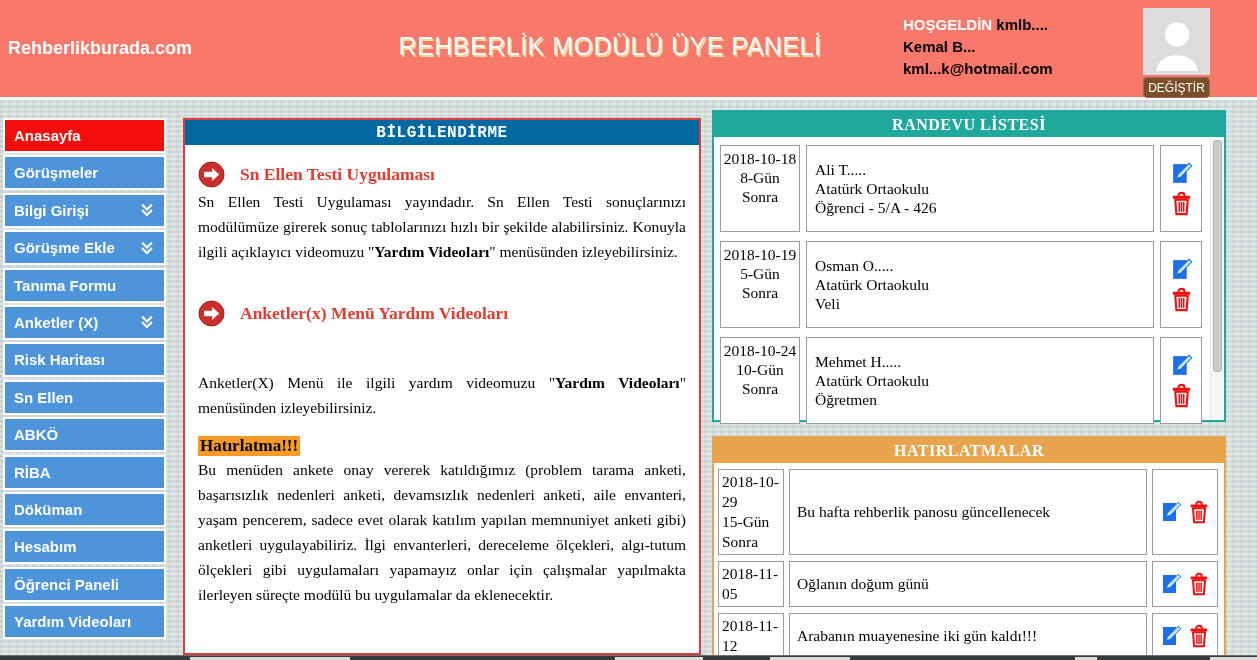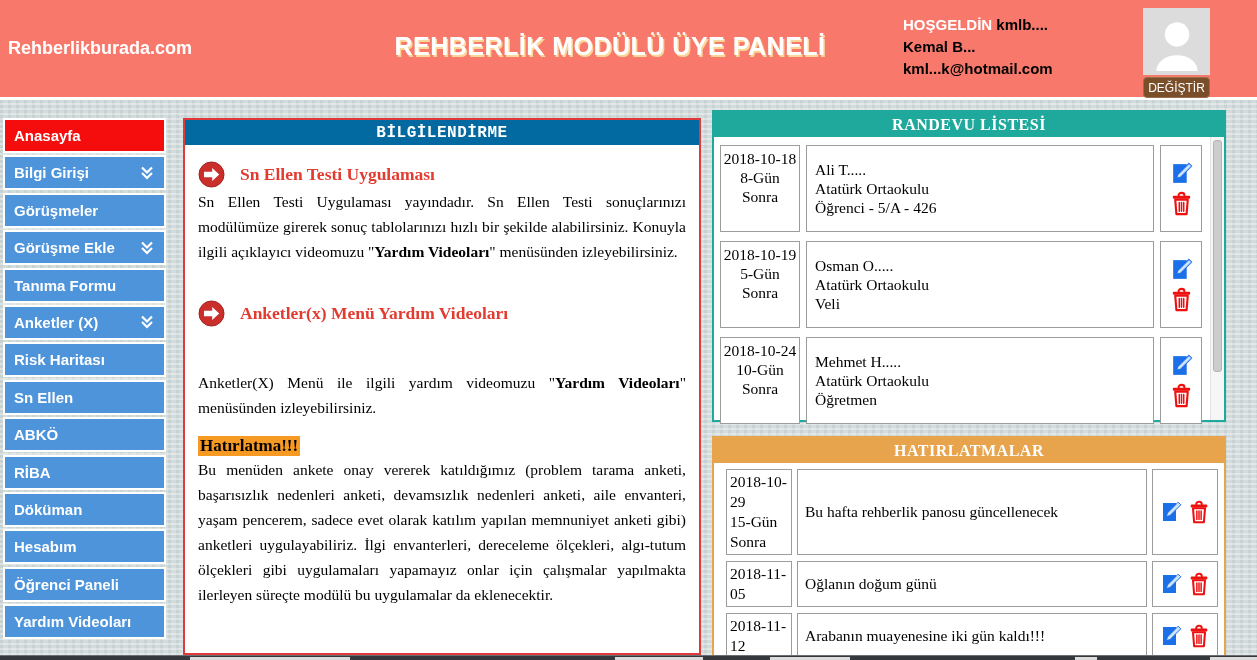--- a/index.html
+++ b/index.html
@@ -10,21 +10,21 @@
     background-color:#d3dcdc;
     background-image:
       repeating-linear-gradient(0deg, rgba(255,255,255,.35) 0 2px, rgba(0,0,0,0) 2px 5px),
       repeating-linear-gradient(90deg, rgba(110,120,128,.10) 0 3px, rgba(0,0,0,0) 3px 8px);
   }
   
   .header { position:absolute; top:0; left:0; width:1257px; height:100px;
     background:#f8796c; border-bottom:3px solid #ffffff; }
   .brand { position:absolute; left:8px; top:38px; color:#fff; font-weight:bold; font-size:18px; }
   .main-title { position:absolute; left:330px; top:32px; width:560px; text-align:center;
-    color:#fff; font-weight:bold; font-size:25px; letter-spacing:.5px;
+    color:#fff; font-weight:normal; font-size:25px; letter-spacing:.5px;
     text-shadow:1.5px 1.5px 0 rgba(250,232,160,.85); }
   .welcome { position:absolute; left:903px; top:14px; font-size:15px; font-weight:bold;
     color:#000; line-height:22px; }
   .welcome .wl { color:#fff; }
   .avatar-box { position:absolute; left:1143px; top:8px; width:67px; height:67px;
     background:#dcdcdc; display:flex; align-items:center; justify-content:center; }
   .change-btn { position:absolute; left:1143px; top:77px; width:67px; height:21px;
     background:#7a4e28; border:1px solid #97704a; border-radius:4px; color:#fff;
     font-size:12px; display:flex; align-items:center; justify-content:center; cursor:pointer; }
   
@@ -64,21 +64,21 @@
   .a-act { width:42px; display:flex; flex-direction:column; align-items:center;
     justify-content:center; gap:5px; }
   .icon-btn { display:flex; align-items:center; justify-content:center; cursor:pointer; background:none; border:none; padding:0; }
   .add-btn { margin:17px auto 0 auto; display:flex; align-items:center; gap:11px;
     width:152px; height:37px; justify-content:center; background:#fff;
     border:2px solid #1fa195; border-radius:6px; cursor:pointer;
     font-family:"Liberation Serif", serif; font-weight:bold; font-size:18px; color:#17958a;font-style:italic; }
   
   .rem-panel { left:712px; top:436px; width:514px; height:224px; border:2px solid #e8a44c; }
   .rem-panel .panel-head { background:#e8a44c; }
-  .rem-rows { padding:6px 6px 0 12px; }
+  .rem-rows { padding:6px 6px 0 4px; }
   .r-row { display:flex; gap:5px; margin-bottom:6px; font-family:"Liberation Serif", serif; font-size:15.5px; }
   .r-date { width:66px; padding:2px 3px; line-height:20px; word-break:break-all; }
   .r-text { flex:1; padding:2px 7px; display:flex; align-items:center; line-height:20px; }
   .r-act { width:66px; display:flex; align-items:center; justify-content:center; gap:4px; }
   .r-row.tall .cell { min-height:78px; }
   
   .taskbar { position:absolute; left:0; bottom:0; width:1257px; height:5px;
     background:#35393d; border-top:1px solid #6a6f74; z-index:50; }
   .tseg { position:absolute; top:1px; height:4px; background:#dcdcdc; }
 </style>
@@ -102,28 +102,28 @@
       </svg>
     </div>
     <div class="change-btn">DEĞİŞTİR</div>
   </div>
 
   <div class="sidebar">
     <div class="side-item active">
         <span>Anasayfa</span>
       </div>
     <div class="side-item">
+        <span>Görüşmeler</span>
+      </div>
+    <div class="side-item">
         <span>Bilgi Girişi</span>
         <svg width="16" height="16" viewBox="0 0 16 16" fill="none" stroke="#fff" stroke-width="2.2">
           <path d="M3 2.5l5 5 5-5"></path>
           <path d="M3 8l5 5 5-5"></path>
         </svg>
-      </div>
-    <div class="side-item">
-        <span>Görüşmeler</span>
       </div>
     <div class="side-item">
         <span>Görüşme Ekle</span>
         <svg width="16" height="16" viewBox="0 0 16 16" fill="none" stroke="#fff" stroke-width="2.2">
           <path d="M3 2.5l5 5 5-5"></path>
           <path d="M3 8l5 5 5-5"></path>
         </svg>
       </div>
     <div class="side-item">
         <span>Tanıma Formu</span>

